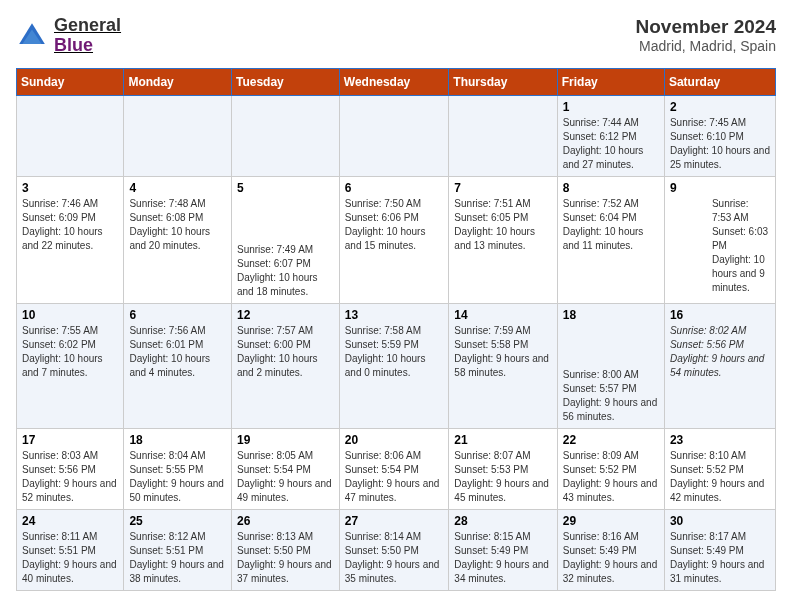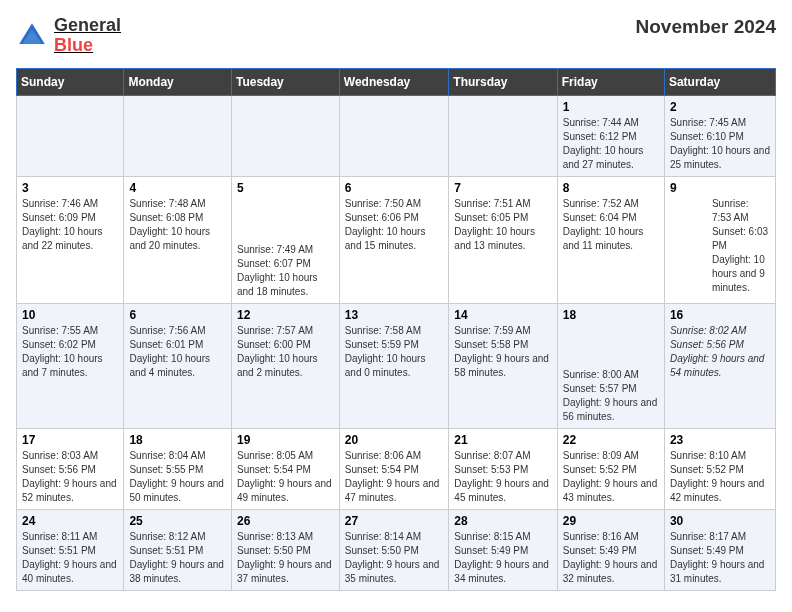--- a/index.html
+++ b/index.html
@@ -21,21 +21,21 @@
       align-items: center;
       gap: 6px;
       text-decoration: underline;
     }
     .logo-text {
       font-size: 18px;
       font-weight: bold;
       line-height: 1.1;
     }
     .logo-general { color: #333; }
-    .logo-blue { color: #ef4444; }
+    .logo-blue { color: #701a75; }
     .logo-icon {
       width: 32px;
       height: 32px;
     }
     .title-block {
       text-align: right;
     }
     .month-year {
       font-size: 19px;
       font-weight: bold;
@@ -44,21 +44,21 @@
     .location {
       font-size: 14px;
       color: #555;
     }
     table {
       width: 100%;
       border-collapse: collapse;
       font-size: 10.5px;
     }
     thead tr th {
-      background-color: #404040;
+      background-color: #c2410c;
       color: #fff;
       padding: 6px 4px;
       text-align: left;
       font-size: 12px;
       font-weight: bold;
       border: 1px solid #2d6ec7;
     }
     tbody tr td {
       border: 1px solid #ccc;
       vertical-align: top;
@@ -96,20 +96,21 @@
       <polygon points="20,4 36,30 4,30" fill="#2d6ec7"></polygon>
       <polygon points="20,12 32,30 8,30" fill="#5a9ee0" opacity="0.5"></polygon>
     </svg>
     <div class="logo-text">
       <span class="logo-general">General</span><br>
       <span class="logo-blue">Blue</span>
     </div>
   </div>
   <div class="title-block">
     <div class="month-year">November 2024</div>
+    <div class="location">Madrid, Madrid, Spain</div>
   </div>
 </div>
 
 <table>
   <thead>
     <tr>
     <th>Sunday</th>
         <th>Monday</th>
         <th>Tuesday</th>
         <th>Wednesday</th>

